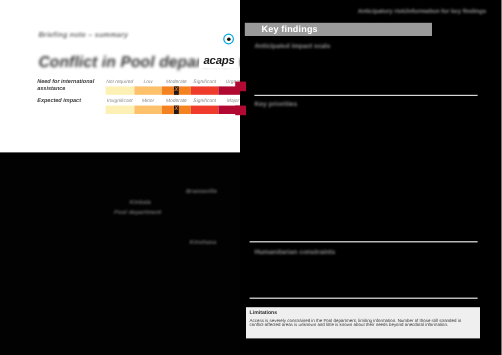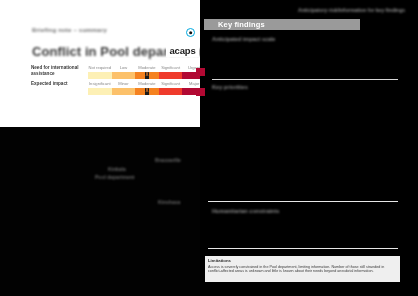--- a/index.html
+++ b/index.html
@@ -6,21 +6,21 @@
   body{
     width:418px;height:296px;
     background:#ffffff;
     font-family:"Liberation Sans", sans-serif;
     overflow:hidden;
     position:relative;
   }
   .page{position:absolute;inset:0;background:#fff;}
 
   
-  .left{position:absolute;left:0;top:0;width:200px;height:296px;background:#fff;}
+  .left{position:absolute;left:0;top:0;width:200px;height:296px;background:#fff;font-style:italic;}
 
   .kicker{
     position:absolute;left:32px;top:27px;
     font-size:6px;font-weight:bold;color:#6f6f6f;
     letter-spacing:.2px;
     filter:blur(1.05px);
     white-space:nowrap;
   }
   .doc-title{
     position:absolute;left:32px;top:44px;

